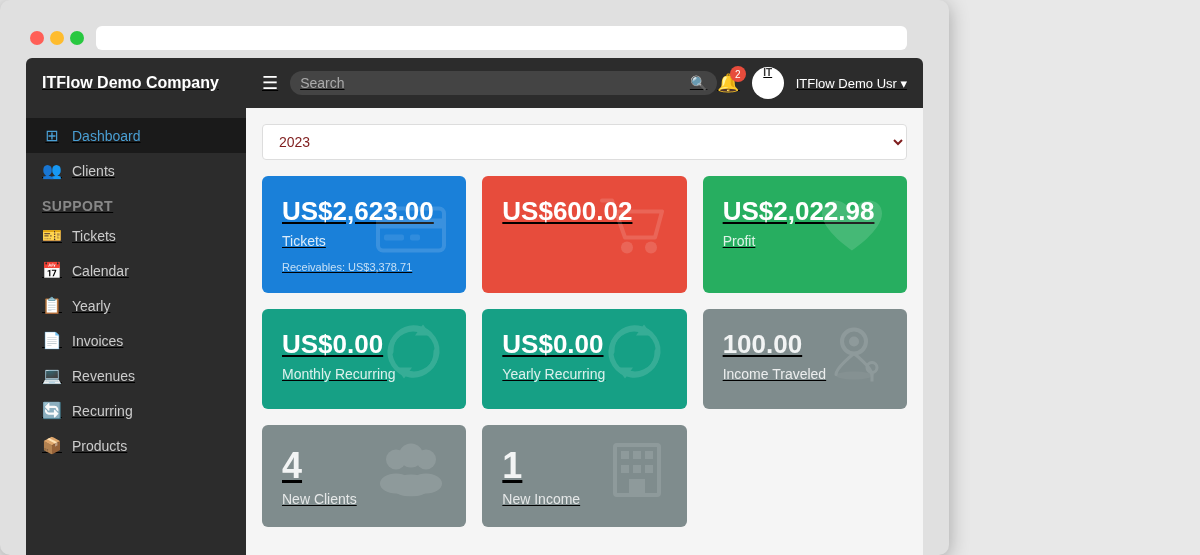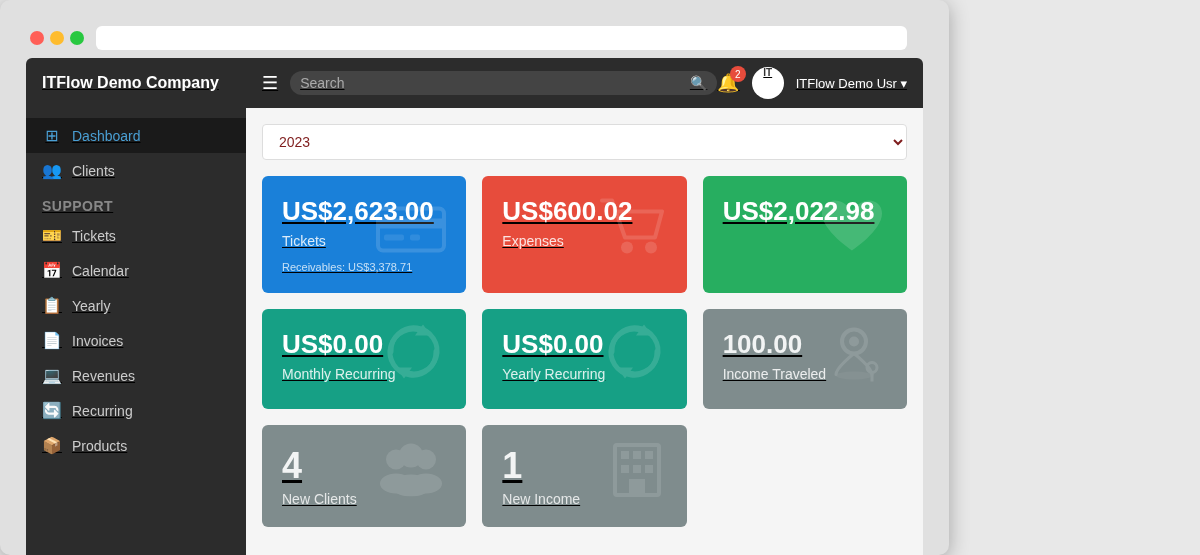--- a/index.html
+++ b/index.html
@@ -364,32 +364,32 @@
                 <rect x="2" y="8" width="66" height="42" rx="5" fill="none" stroke="white" stroke-width="4"></rect>
                 <rect x="2" y="18" width="66" height="10" fill="white"></rect>
                 <rect x="8" y="34" width="20" height="6" rx="2" fill="white" opacity="0.7"></rect>
                 <rect x="34" y="34" width="10" height="6" rx="2" fill="white" opacity="0.7"></rect>
               </svg>
             </div>
           </div>
 
           <div class="stat-card red">
             <div class="stat-amount">US$600.02</div>
-            <div class="stat-label">Expenses</div>
             <div class="stat-card-icon">
               <svg width="70" height="65" viewBox="0 0 70 65" fill="white" opacity="0.4">
                 <path d="M5 5 L15 5 L28 42 L58 42 L65 16 L20 16" fill="none" stroke="white" stroke-width="4" stroke-linecap="round" stroke-linejoin="round"></path>
                 <circle cx="30" cy="52" r="6" fill="white"></circle>
                 <circle cx="54" cy="52" r="6" fill="white"></circle>
               </svg>
             </div>
           </div>
 
           <div class="stat-card green">
             <div class="stat-amount">US$2,022.98</div>
+            <div class="stat-label">Profit</div>
             <div class="stat-card-icon">
               <svg width="70" height="65" viewBox="0 0 70 65" fill="white" opacity="0.4">
                 <path d="M35 55 C35 55 5 35 5 18 C5 10 11 5 18 5 C24 5 30 9 35 15 C40 9 46 5 52 5 C59 5 65 10 65 18 C65 35 35 55 35 55Z" fill="white"></path>
               </svg>
             </div>
           </div>
 
           <div class="stat-card teal">
             <div class="stat-amount">US$0.00</div>
             <div class="stat-label">Monthly Recurring</div>

